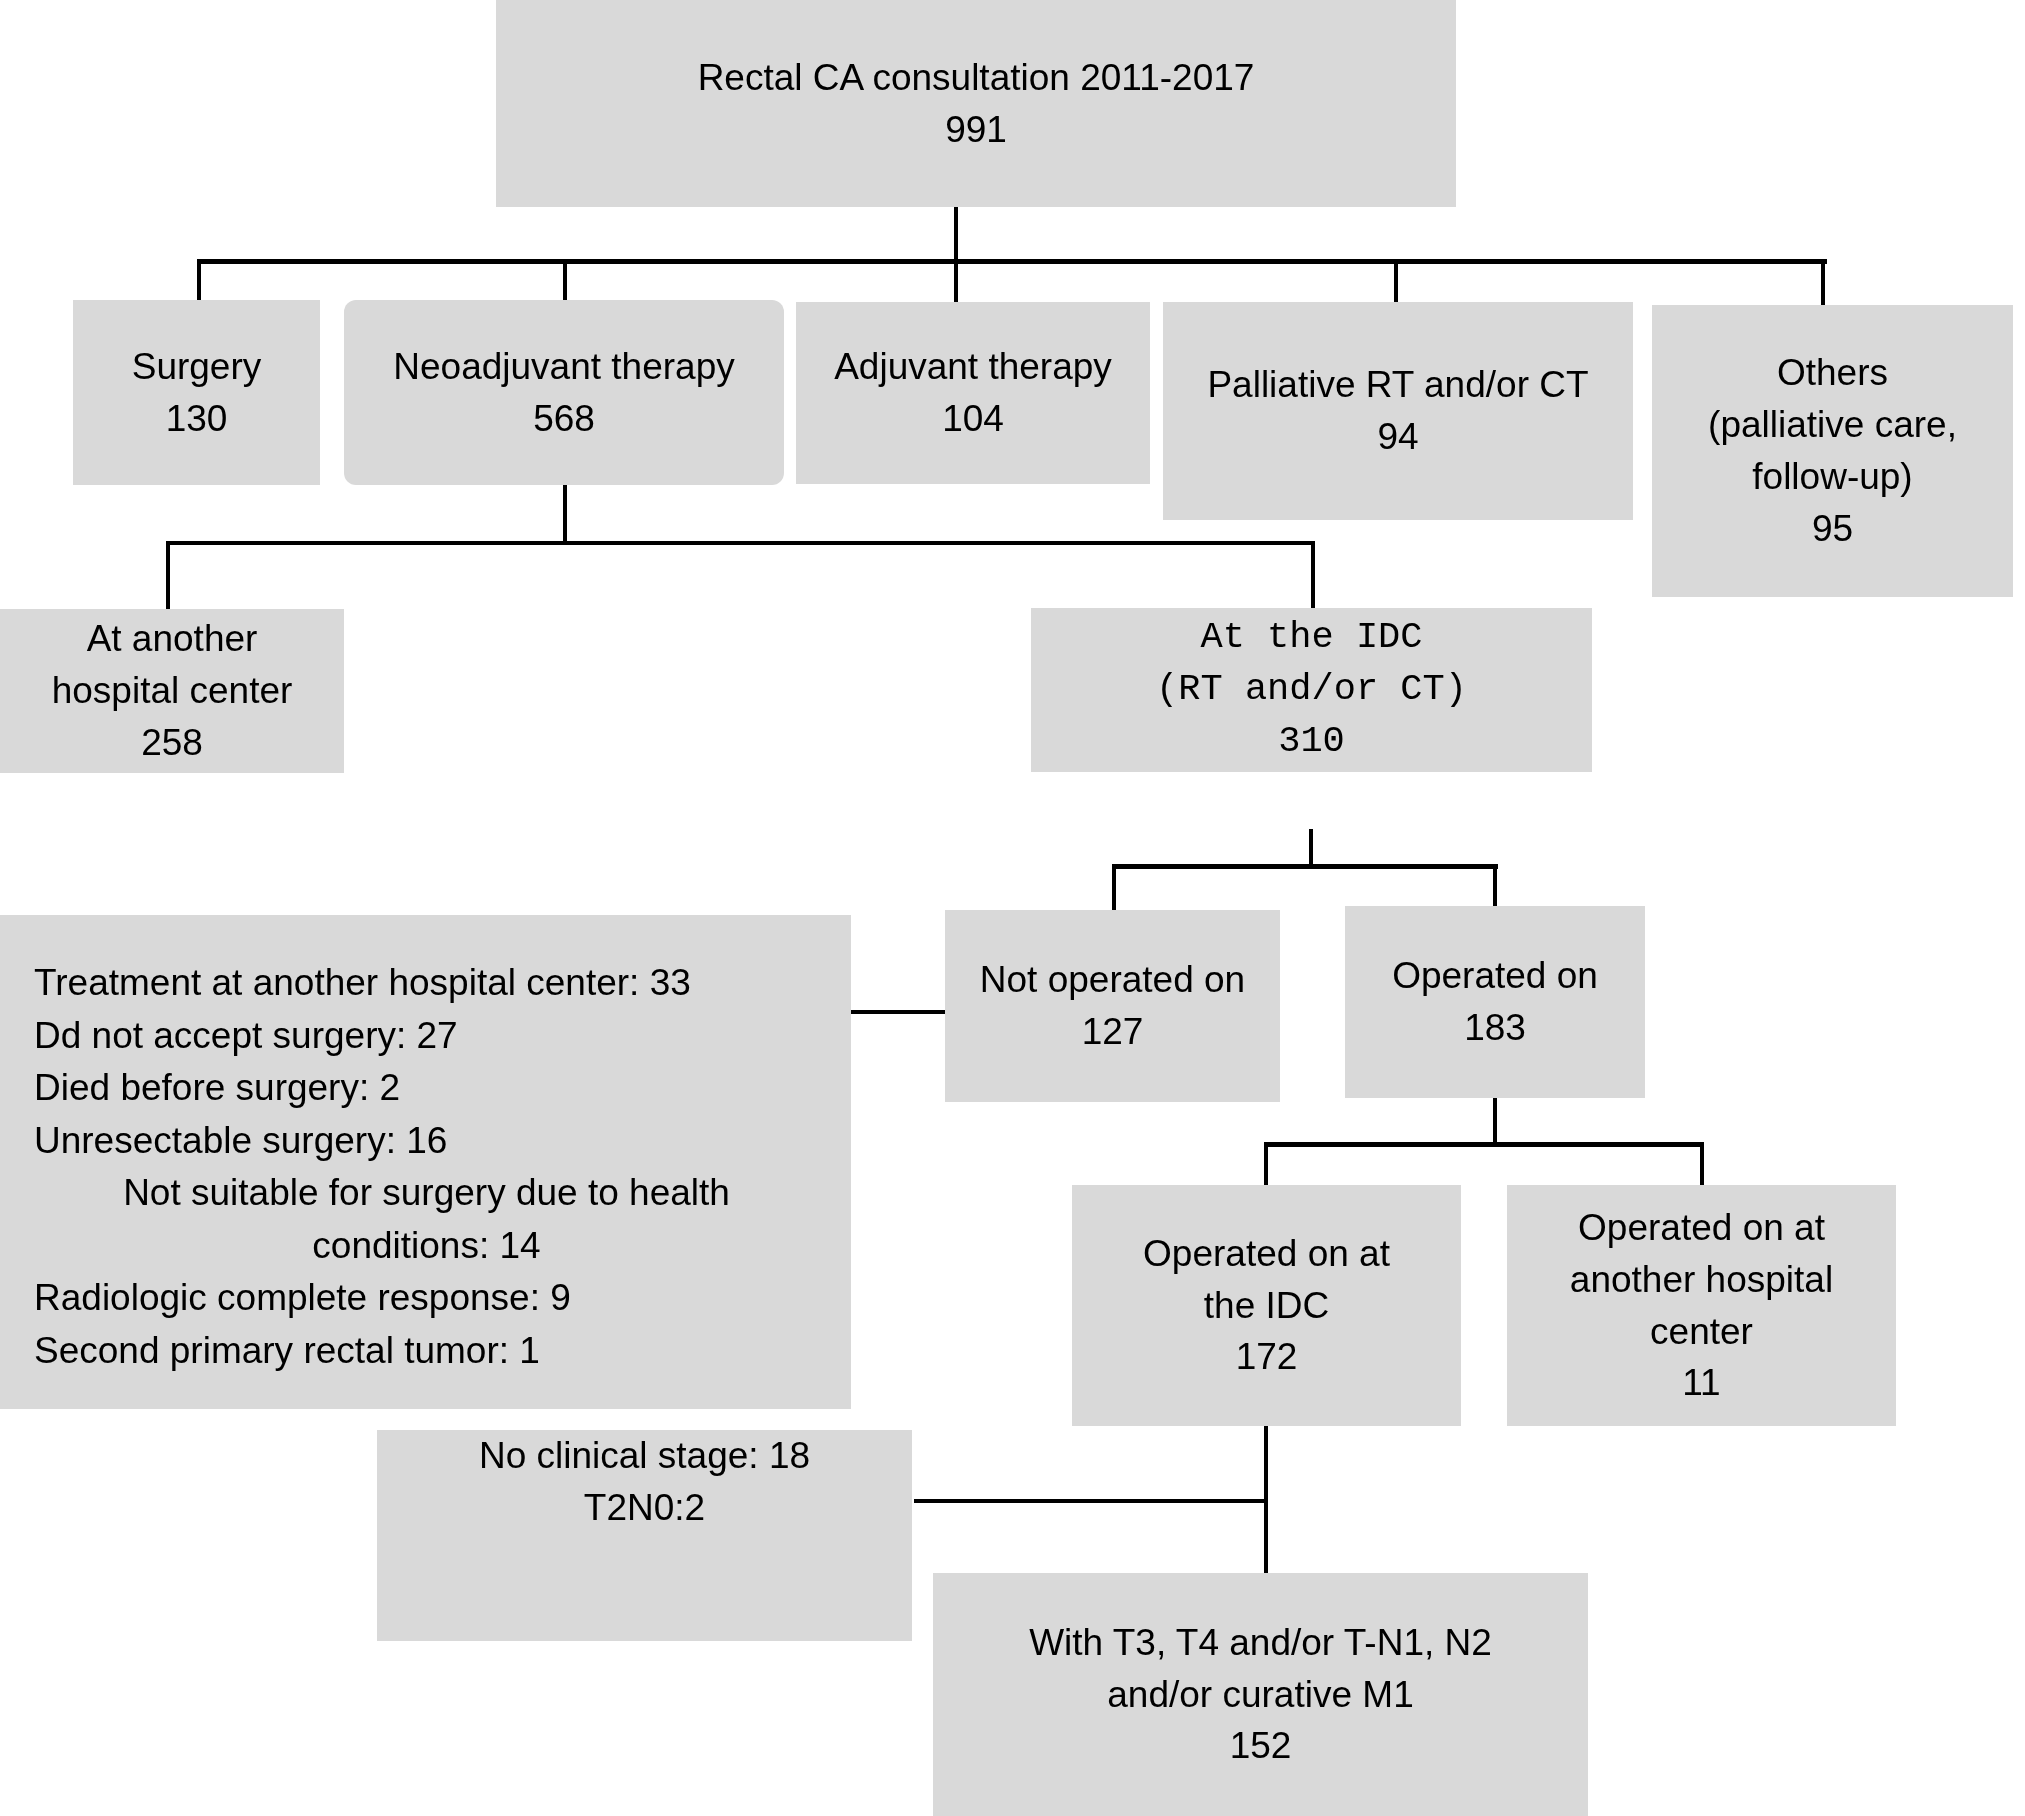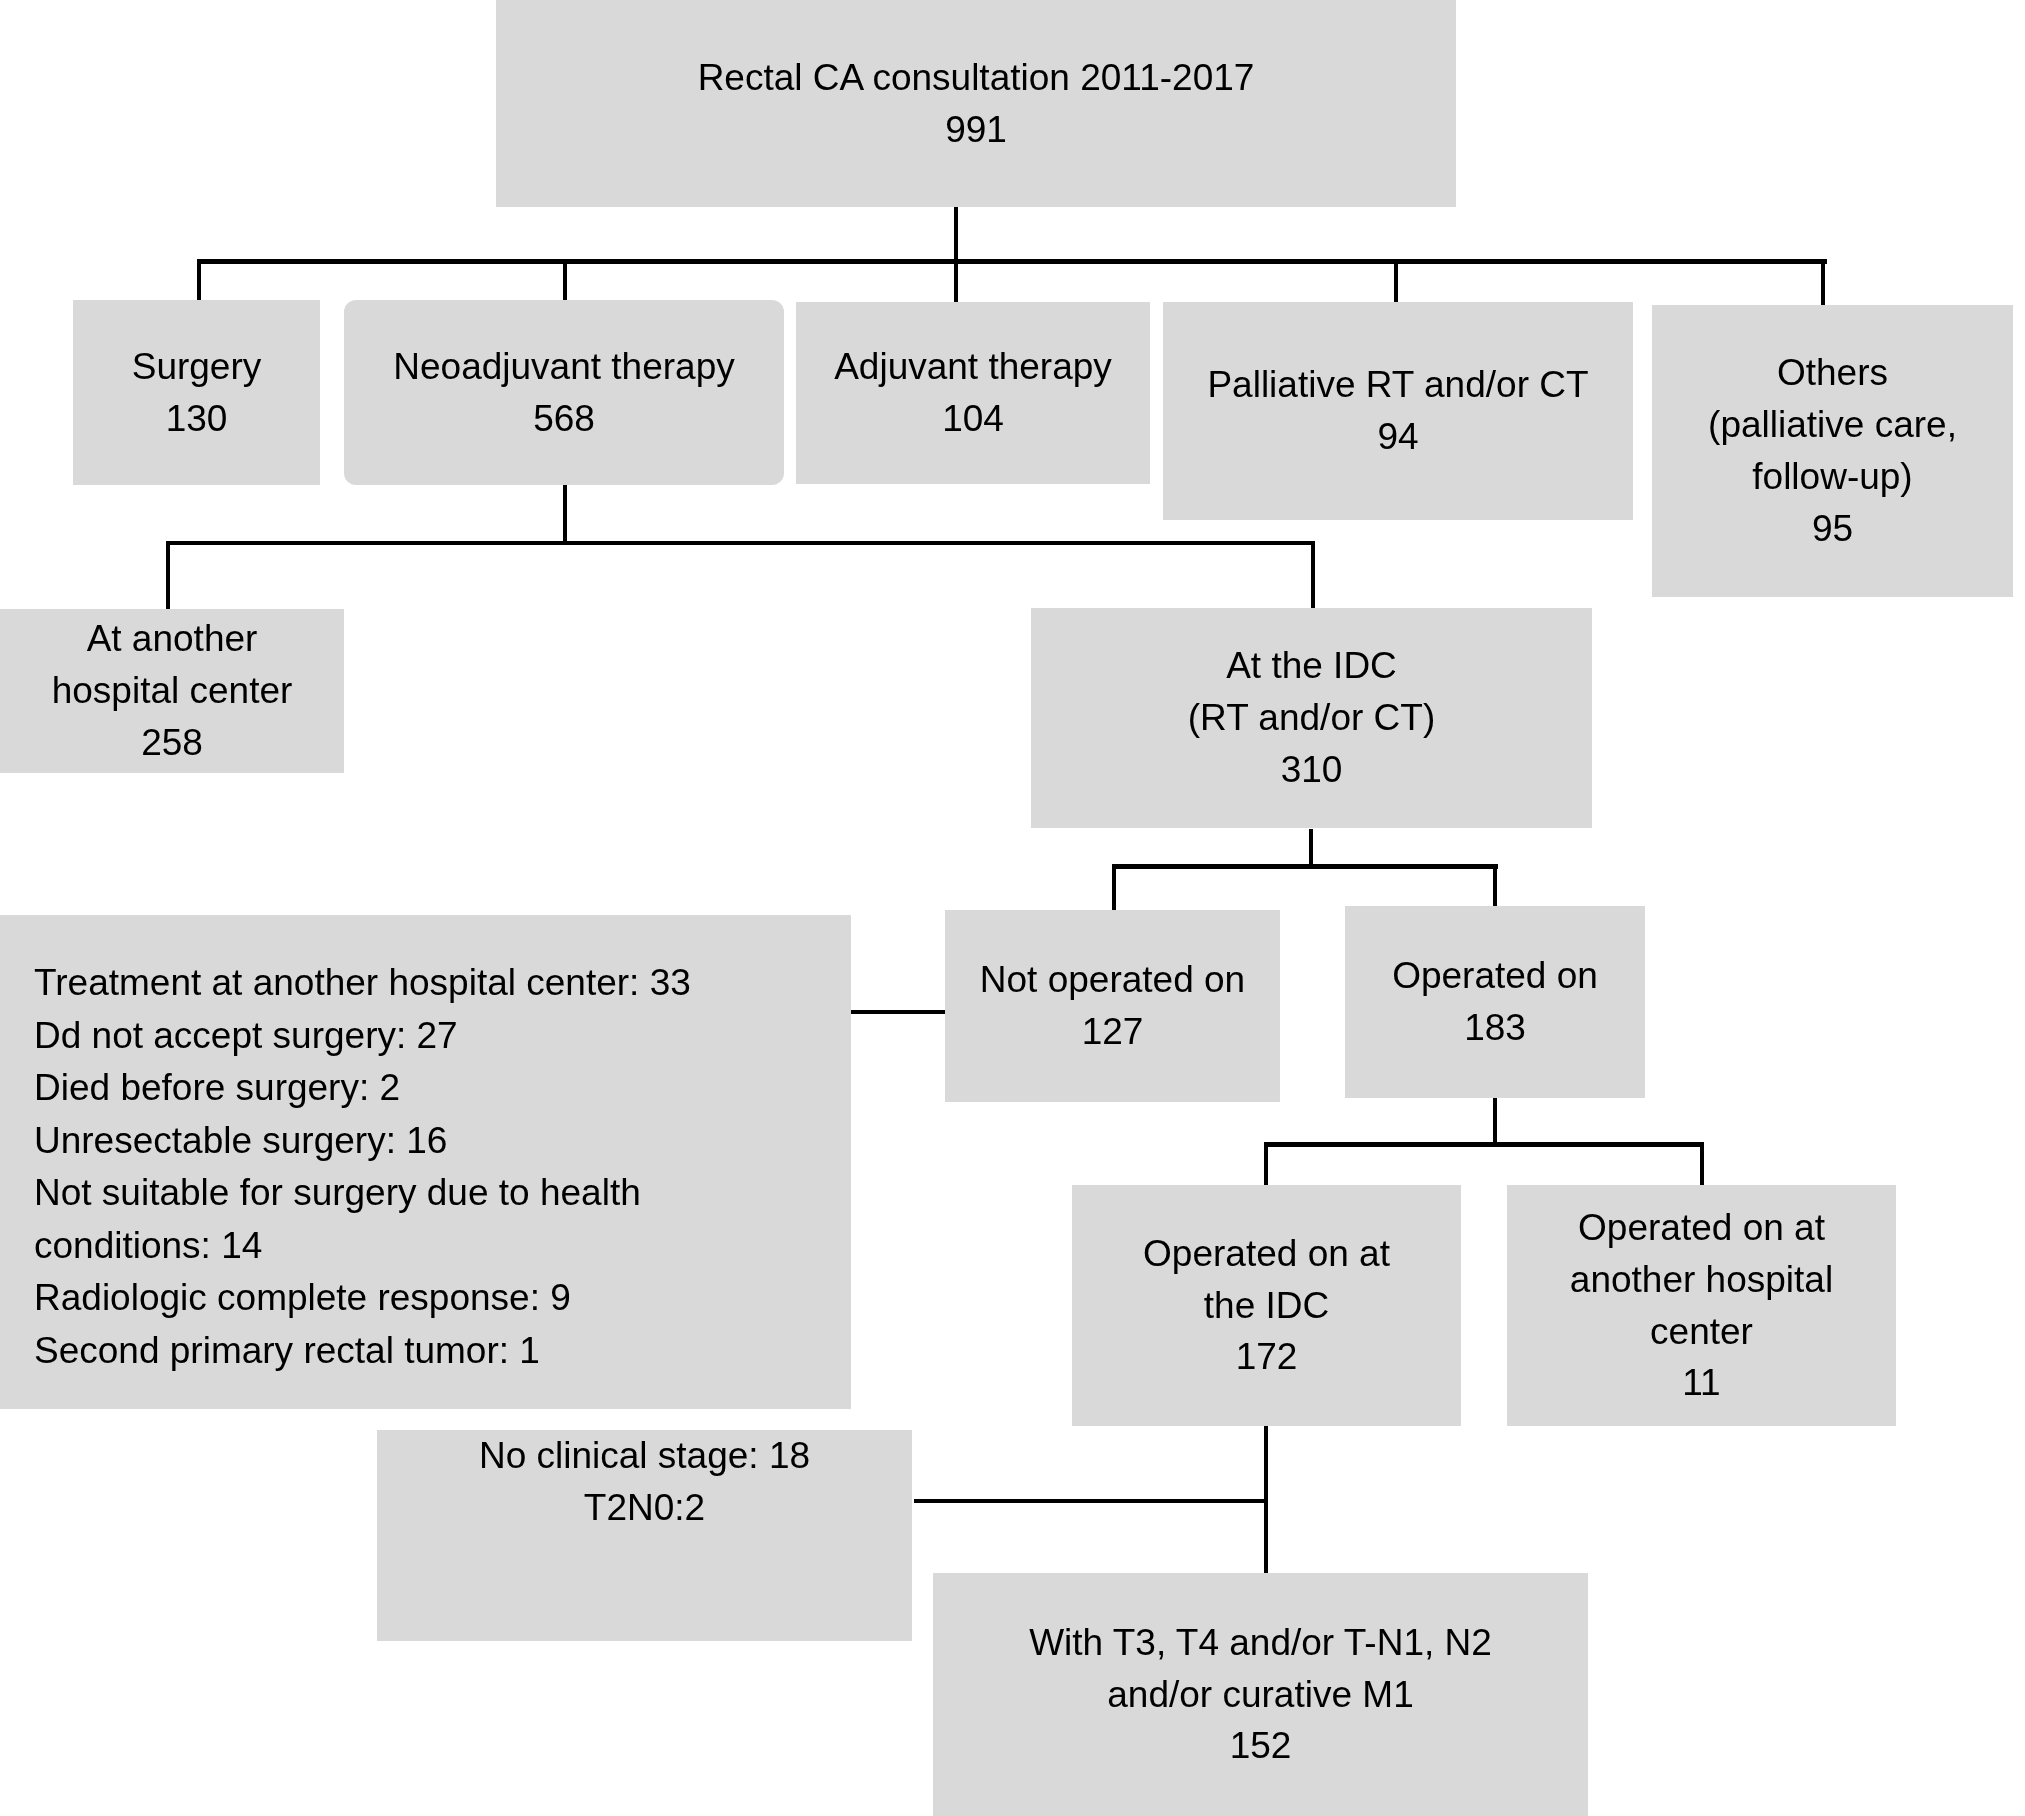--- a/index.html
+++ b/index.html
@@ -20,21 +20,21 @@
     justify-content:center;
     align-items:center;
     text-align:center;
     font-size:37px;
     line-height:1.40;
     color:#000;
   }
   .node.left {
     justify-content:flex-start;
     align-items:flex-start;
-    text-align:left;
+    text-align:center;
     padding:42px 32px 32px 34px;
     box-sizing:border-box;
     line-height:1.42;
   }
   .conn {
     position:absolute;
     background:var(--line-color,#000000);
   }
 </style>
 </head>
@@ -101,21 +101,21 @@
     <div>follow-up)</div>
     <div>95</div>
   </div>
 
   <div class="node" style="left:0px; top:609px; width:344px; height:164px;">
     <div>At another</div>
     <div>hospital center</div>
     <div>258</div>
   </div>
 
-  <div class="node" style="left:1031px; top:608px; width:561px; height:220px;">
+  <div class="node" style="left:1031px; top:608px; width:561px; height:164px;font-family:Liberation Mono, monospace;">
     <div>At the IDC</div>
     <div>(RT and/or CT)</div>
     <div>310</div>
   </div>
 
   <div class="node left" style="left:0px; top:915px; width:851px; height:494px;">
     <div>Treatment at another hospital center: 33</div>
     <div>Dd not accept surgery: 27</div>
     <div>Died before surgery: 2</div>
     <div>Unresectable surgery: 16</div>

